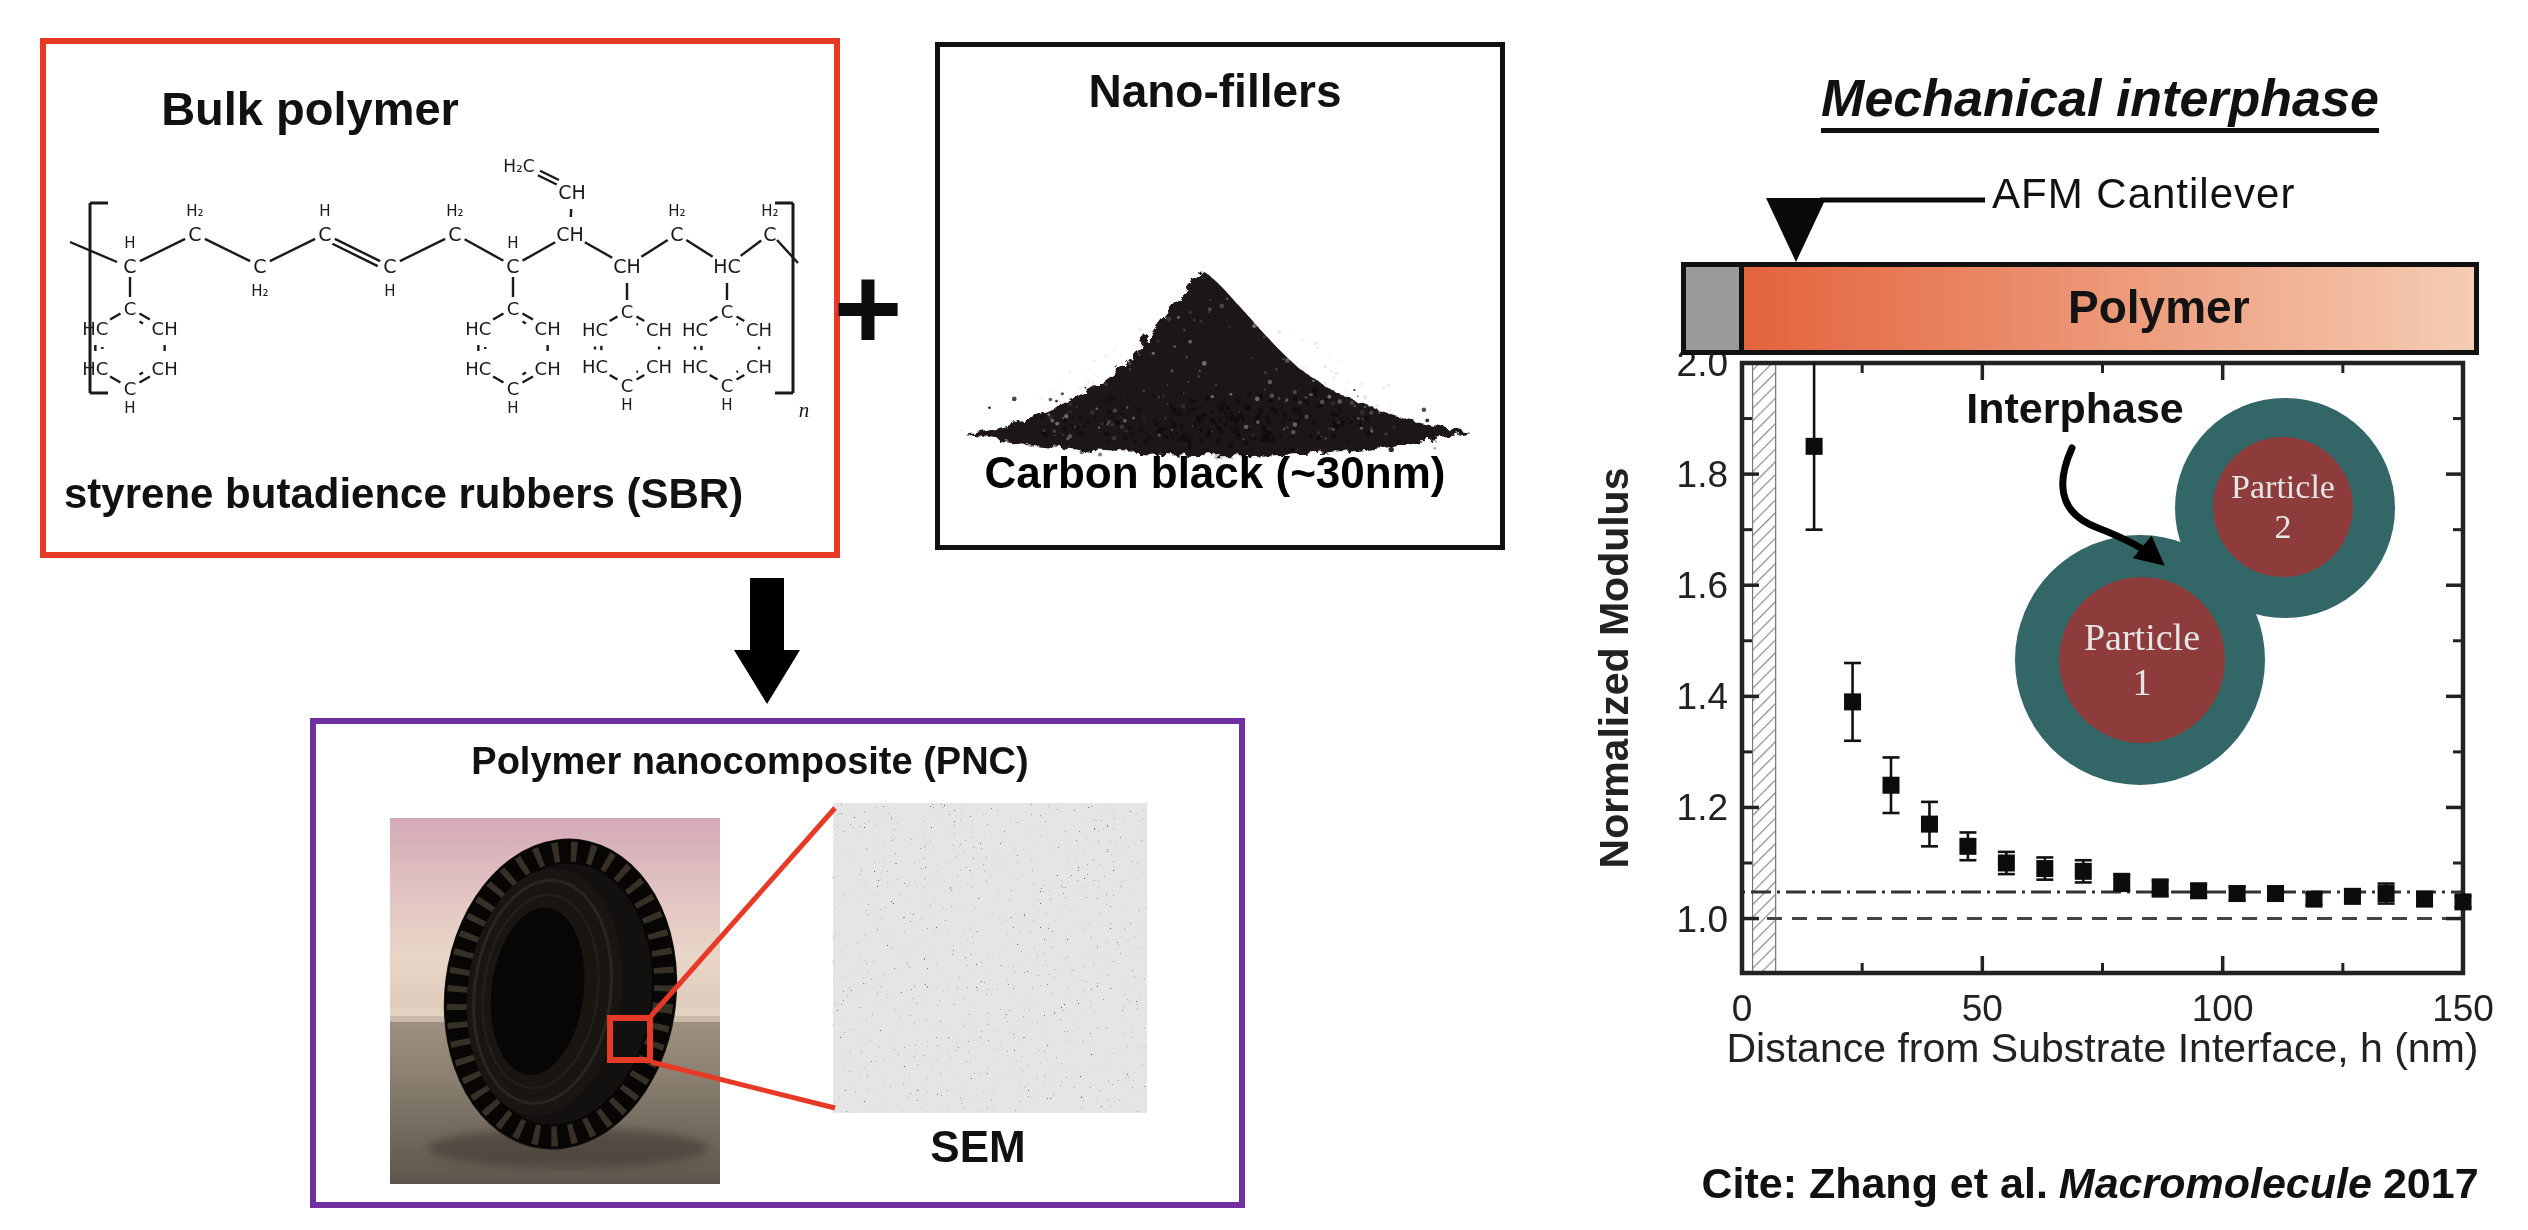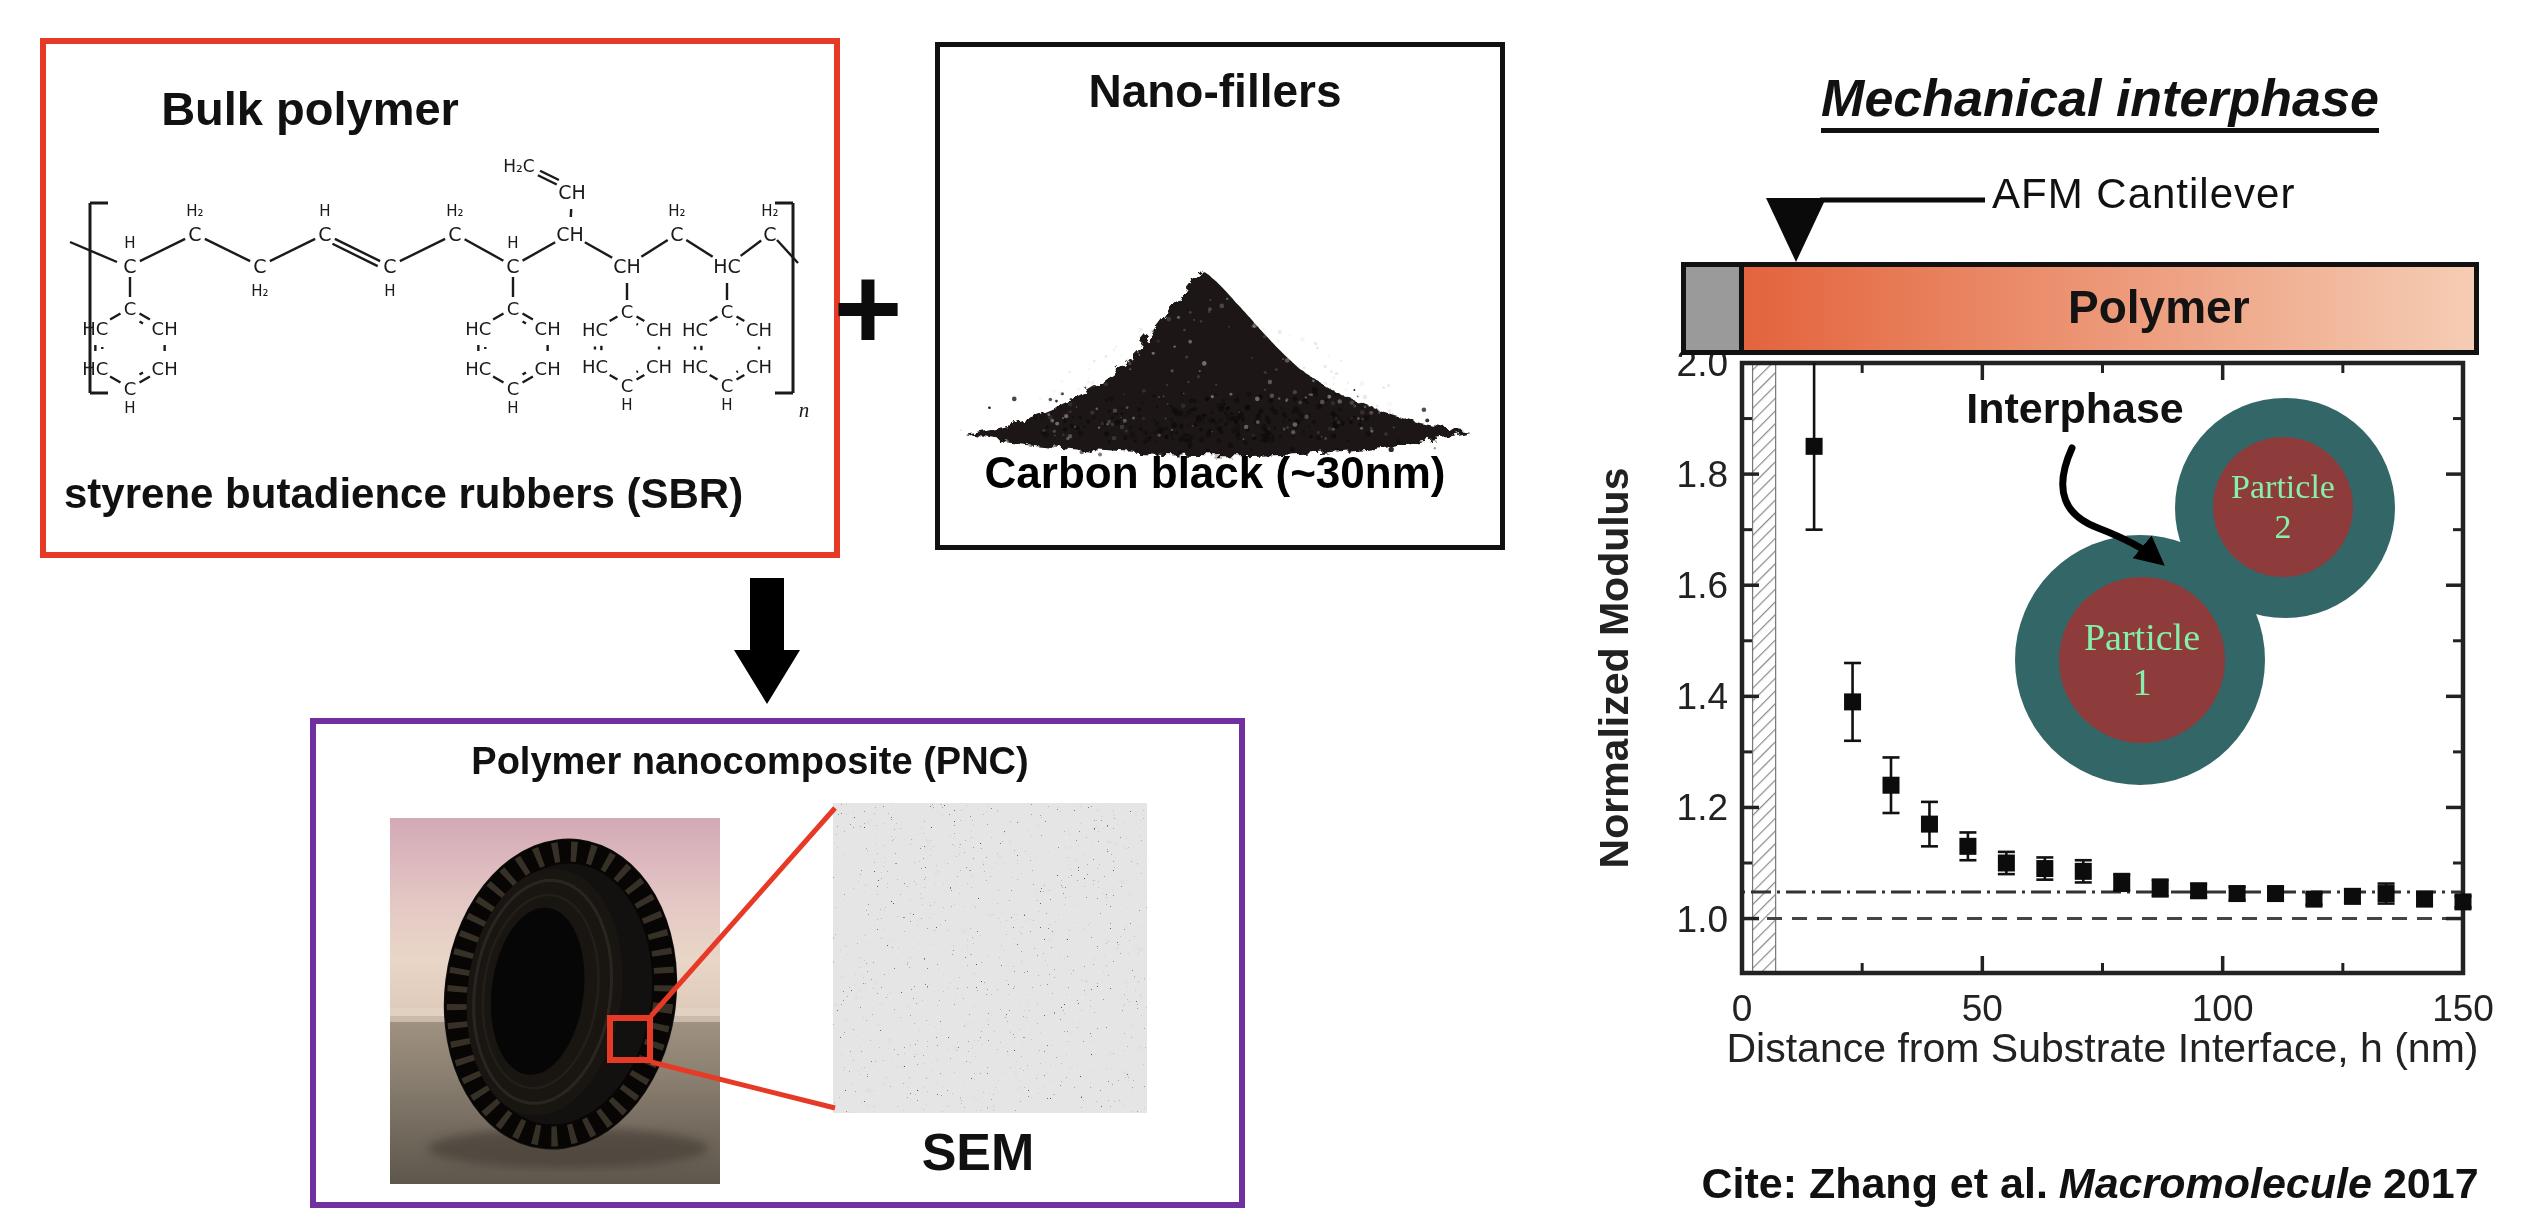--- a/index.html
+++ b/index.html
@@ -13,40 +13,40 @@
   .panel-title{position:absolute;text-align:center;font-weight:600;}
   .bulk-title{left:140px;top:62px;width:340px;font-size:47px;margin-top:19px;}
   .nano-title{left:1045px;top:64px;width:340px;font-size:46px;}
   .pnc-title{left:330px;top:740px;width:840px;font-size:38px;}
   .sbr-caption{position:absolute;left:64px;top:470px;font-size:42px;font-weight:600;}
   .carbon-caption{position:absolute;left:955px;top:448px;width:520px;text-align:center;
                   font-size:44px;font-weight:600;color:#000000;}
   .plus{position:absolute;left:818px;top:246px;width:100px;height:124px;line-height:124px;
         text-align:center;font-size:118px;font-weight:900;color:#0c0c0c;}
   .sem-label{position:absolute;left:888px;top:1122px;width:180px;text-align:center;
-             font-size:52px;font-weight:600;}
+             font-size:44px;font-weight:600;}
   .tire-wrap{position:absolute;left:390px;top:818px;width:330px;height:366px;}
   .sem-wrap{position:absolute;left:833px;top:803px;width:314px;height:310px;background:#141414;}
   .zoom-square{position:absolute;left:607px;top:1015px;width:46px;height:48px;
                border:6px solid #e63a27;box-sizing:border-box;background:transparent;}
   .mi-title-wrap{position:absolute;left:1800px;top:68px;width:600px;text-align:center;}
   .mi-title{display:inline-block;font-size:52px;font-style:italic;font-weight:700;
             border-bottom:5px solid #111;}
   .afm-label{position:absolute;left:1992px;top:170px;font-size:42px;font-weight:400;letter-spacing:1px;}
   .polymer-bar{position:absolute;left:1681px;top:262px;width:798px;height:93px;box-sizing:border-box;
                border:5px solid #111;background:linear-gradient(to right,#e25b33,#f5cdb4);z-index:5;padding-left:30px;}
   .substrate{position:absolute;left:0;top:0;width:58px;height:100%;background:#9a9a9a;
              border-right:5px solid #111;box-sizing:border-box;}
   .polymer-label{position:absolute;left:60%;top:50%;transform:translate(-50%,-54%);
                  font-size:46px;font-weight:800;color:#131313;}
   #chart-svg{position:absolute;left:1580px;top:300px;width:948px;height:800px;z-index:2;}
   .circle{position:absolute;border-radius:50%;z-index:3;display:flex;flex-direction:column;
           align-items:center;justify-content:center;}
   .teal{background:#336767;}
-  .maroon{background:#8e3b3b;color:#86efac;font-family:"Liberation Serif",serif;text-align:center;line-height:1.18;}
+  .maroon{background:#8e3b3b;color:#e5e5e5;font-family:"Liberation Serif",serif;text-align:center;line-height:1.18;}
   .p1-teal{left:2015px;top:535px;width:250px;height:250px;}
   .p1-maroon{left:2059px;top:577px;width:166px;height:166px;font-size:38px;}
   .p2-teal{left:2175px;top:398px;width:220px;height:220px;}
   .p2-maroon{left:2213px;top:437px;width:140px;height:140px;font-size:34px;}
   .interphase-label{position:absolute;left:1955px;top:384px;width:240px;text-align:center;
                     font-size:43px;font-weight:600;z-index:4;}
   .citation{position:absolute;left:1690px;top:1135px;width:800px;text-align:center;
             font-size:43px;font-weight:600;z-index:5;margin-top:24px;}
   .citation .j{font-style:italic;margin-left:11px;}
   .citation .y{margin-left:11px;}

